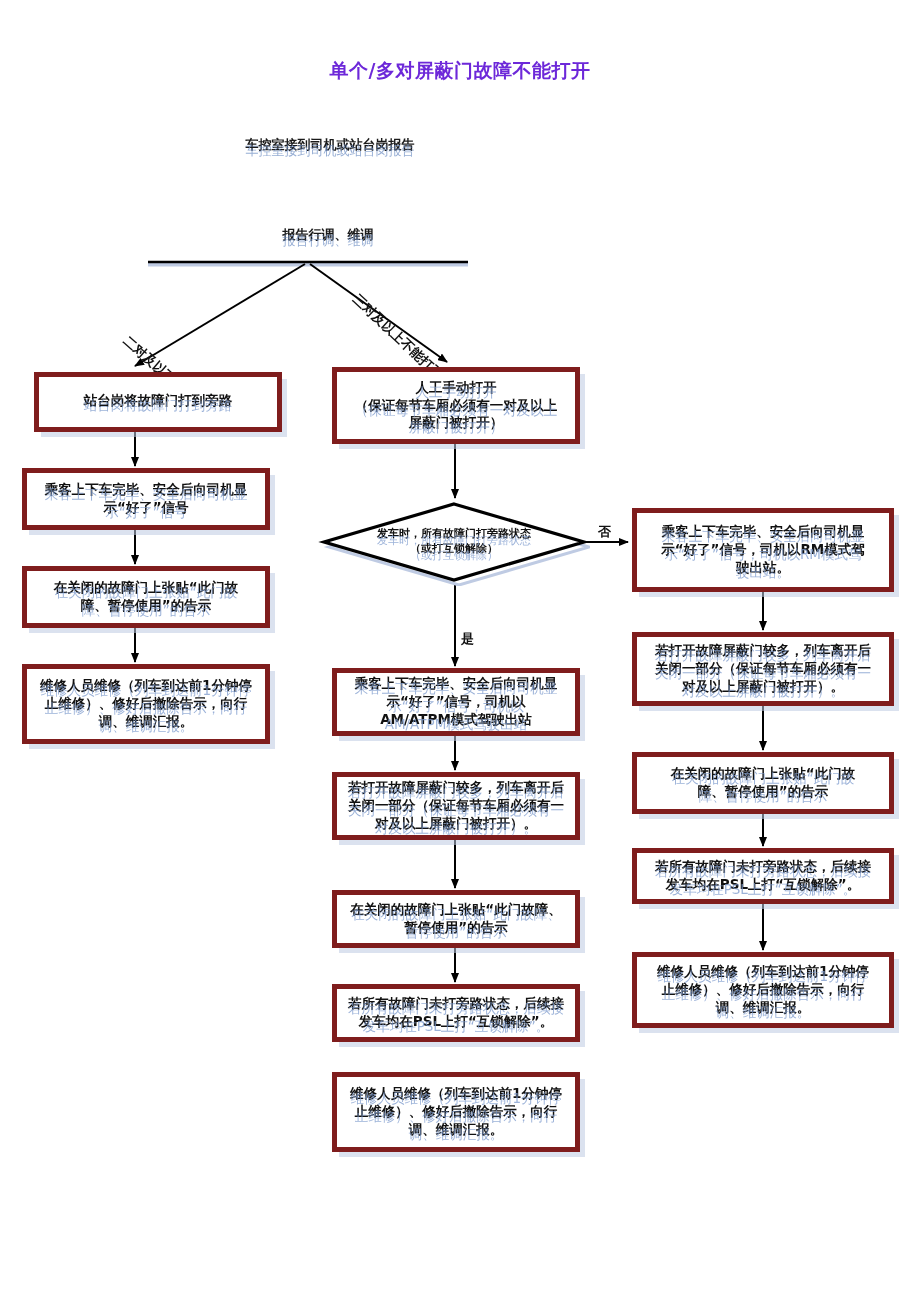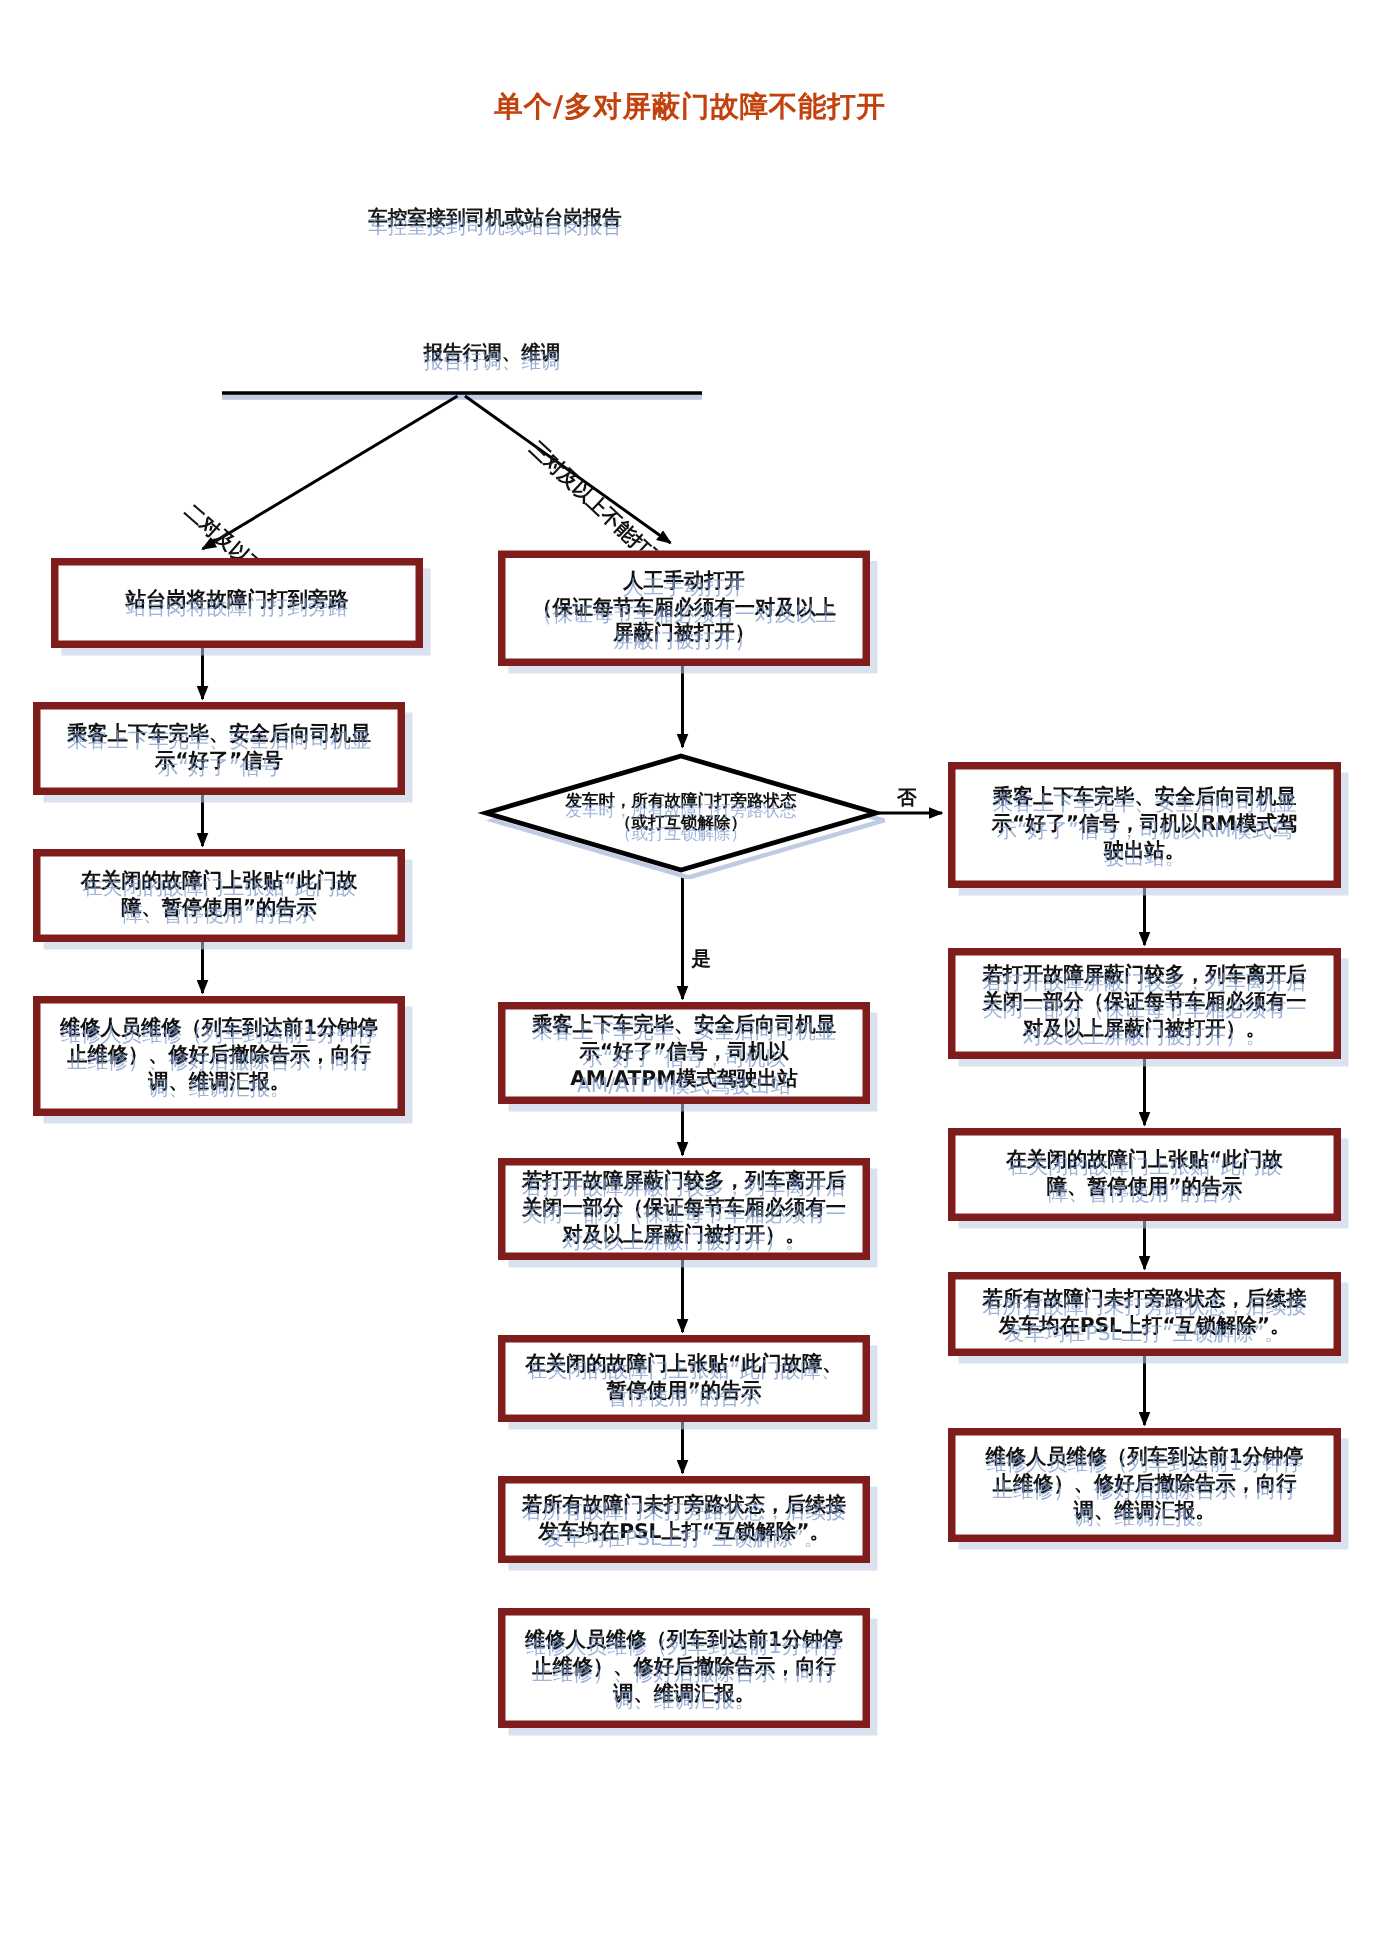--- a/index.html
+++ b/index.html
@@ -20,21 +20,21 @@
 
   
   .doc-title {
     position: absolute;
     left: 0;
     top: 58px;
     width: 920px;
     text-align: center;
     font-size: 19px;
     font-weight: bold;
-    color: #c2410c;
+    color: #6d28d9;
     letter-spacing: 0.5px;
   }
 
   
   .plain-node {
     position: absolute;
     text-align: center;
     font-size: 13px;
     font-weight: bold;
     color: #1a1a1a;

